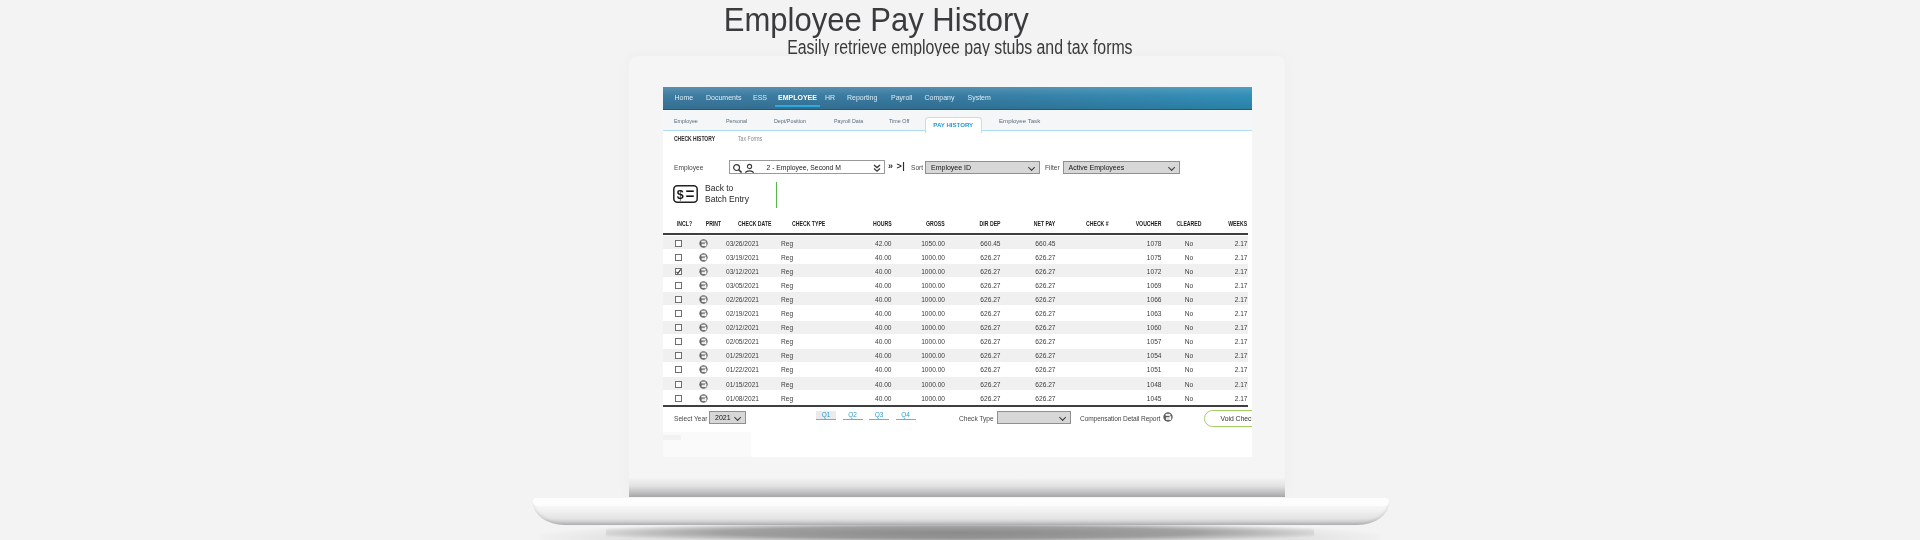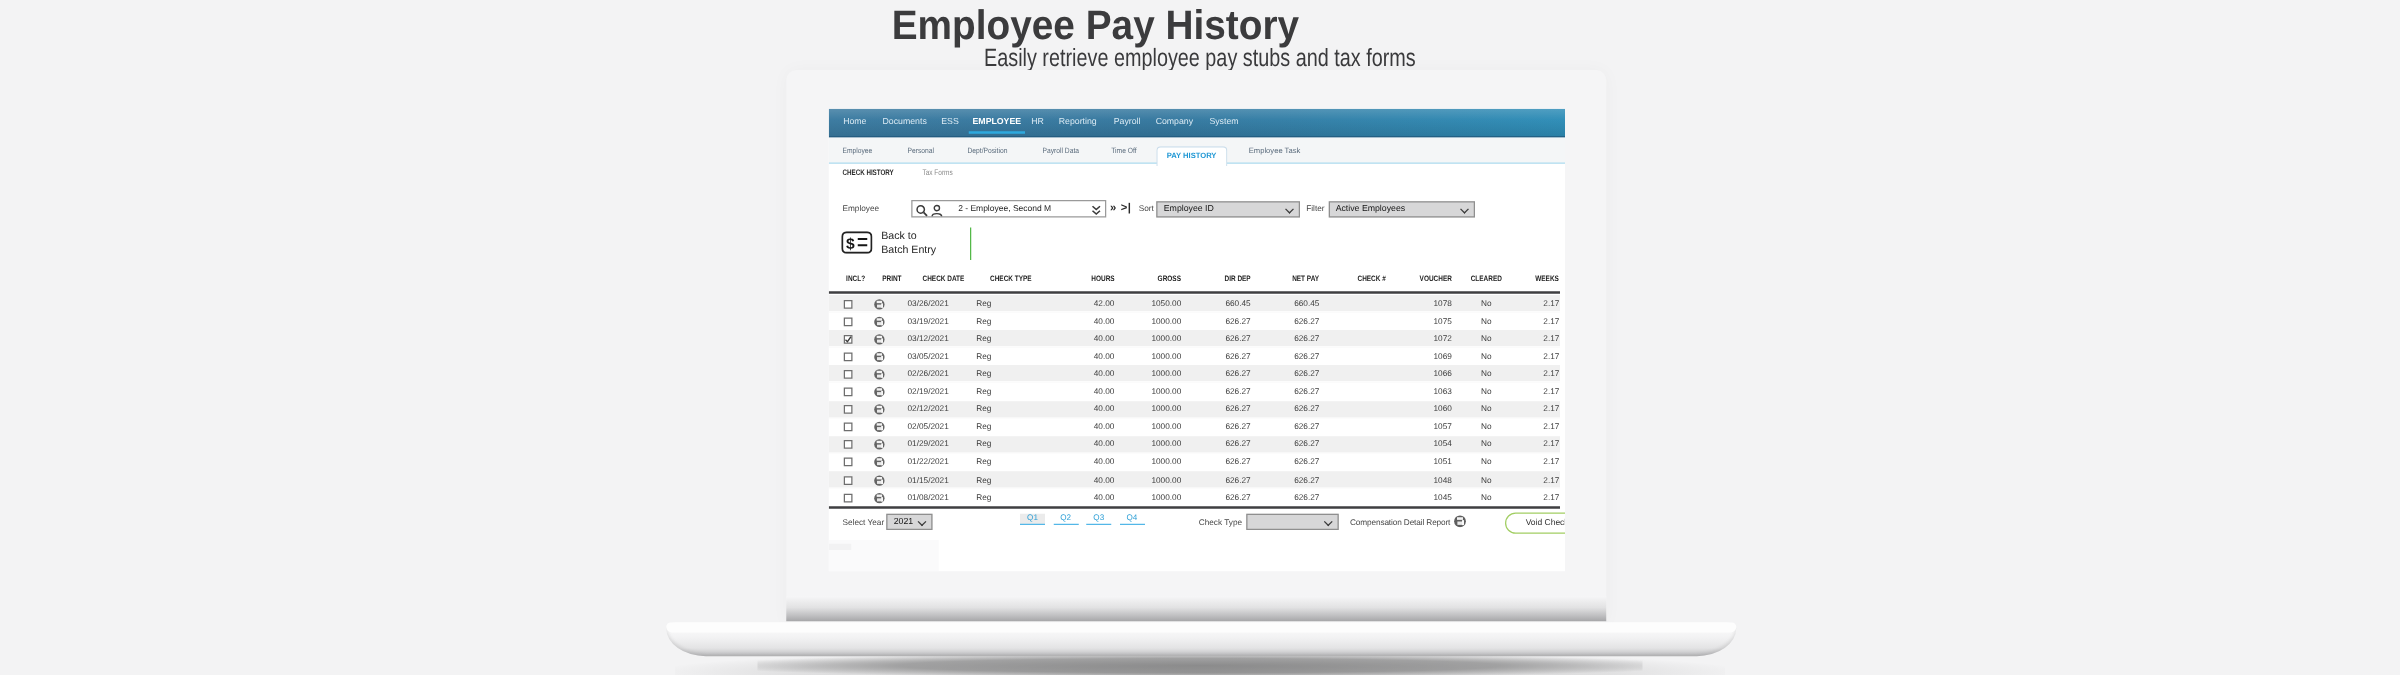--- a/index.html
+++ b/index.html
@@ -1,18 +1,18 @@
 <!DOCTYPE html>
 <html><head><meta charset="utf-8">
 <style>
 * { margin:0; padding:0; box-sizing:border-box; }
 html,body { width:1920px; height:540px; overflow:hidden; background:#f3f3f4;
   font-family:"Liberation Sans", sans-serif; }
 #title { position:absolute; left:0; top:1px; width:1752px; text-align:center;
-  font-size:33px; font-weight:bold; color:#3b3b3d; }
+  font-size:33px; font-weight:normal; color:#3b3b3d; }
 #title span { display:inline-block; transform:scaleX(0.94); }
 #subtitle { position:absolute; left:0; top:36px; width:1920px; text-align:center;
   font-size:20px; color:#3a3a3c; }
 #subtitle span { display:inline-block; transform:scaleX(0.7925); }
 
 #screen { position:absolute; left:629px; top:56px; width:656px; height:442px;
   background:#f5f5f6; border-radius:8px 8px 2px 2px;
   box-shadow:0 0 14px rgba(0,0,0,0.03); }
 #hinge { position:absolute; left:629px; top:477px; width:656px; height:20px;
   background:linear-gradient(180deg,#f6f6f7 0%,#e2e2e3 45%,#c2c2c4 75%,#a6a6a8 100%); }

